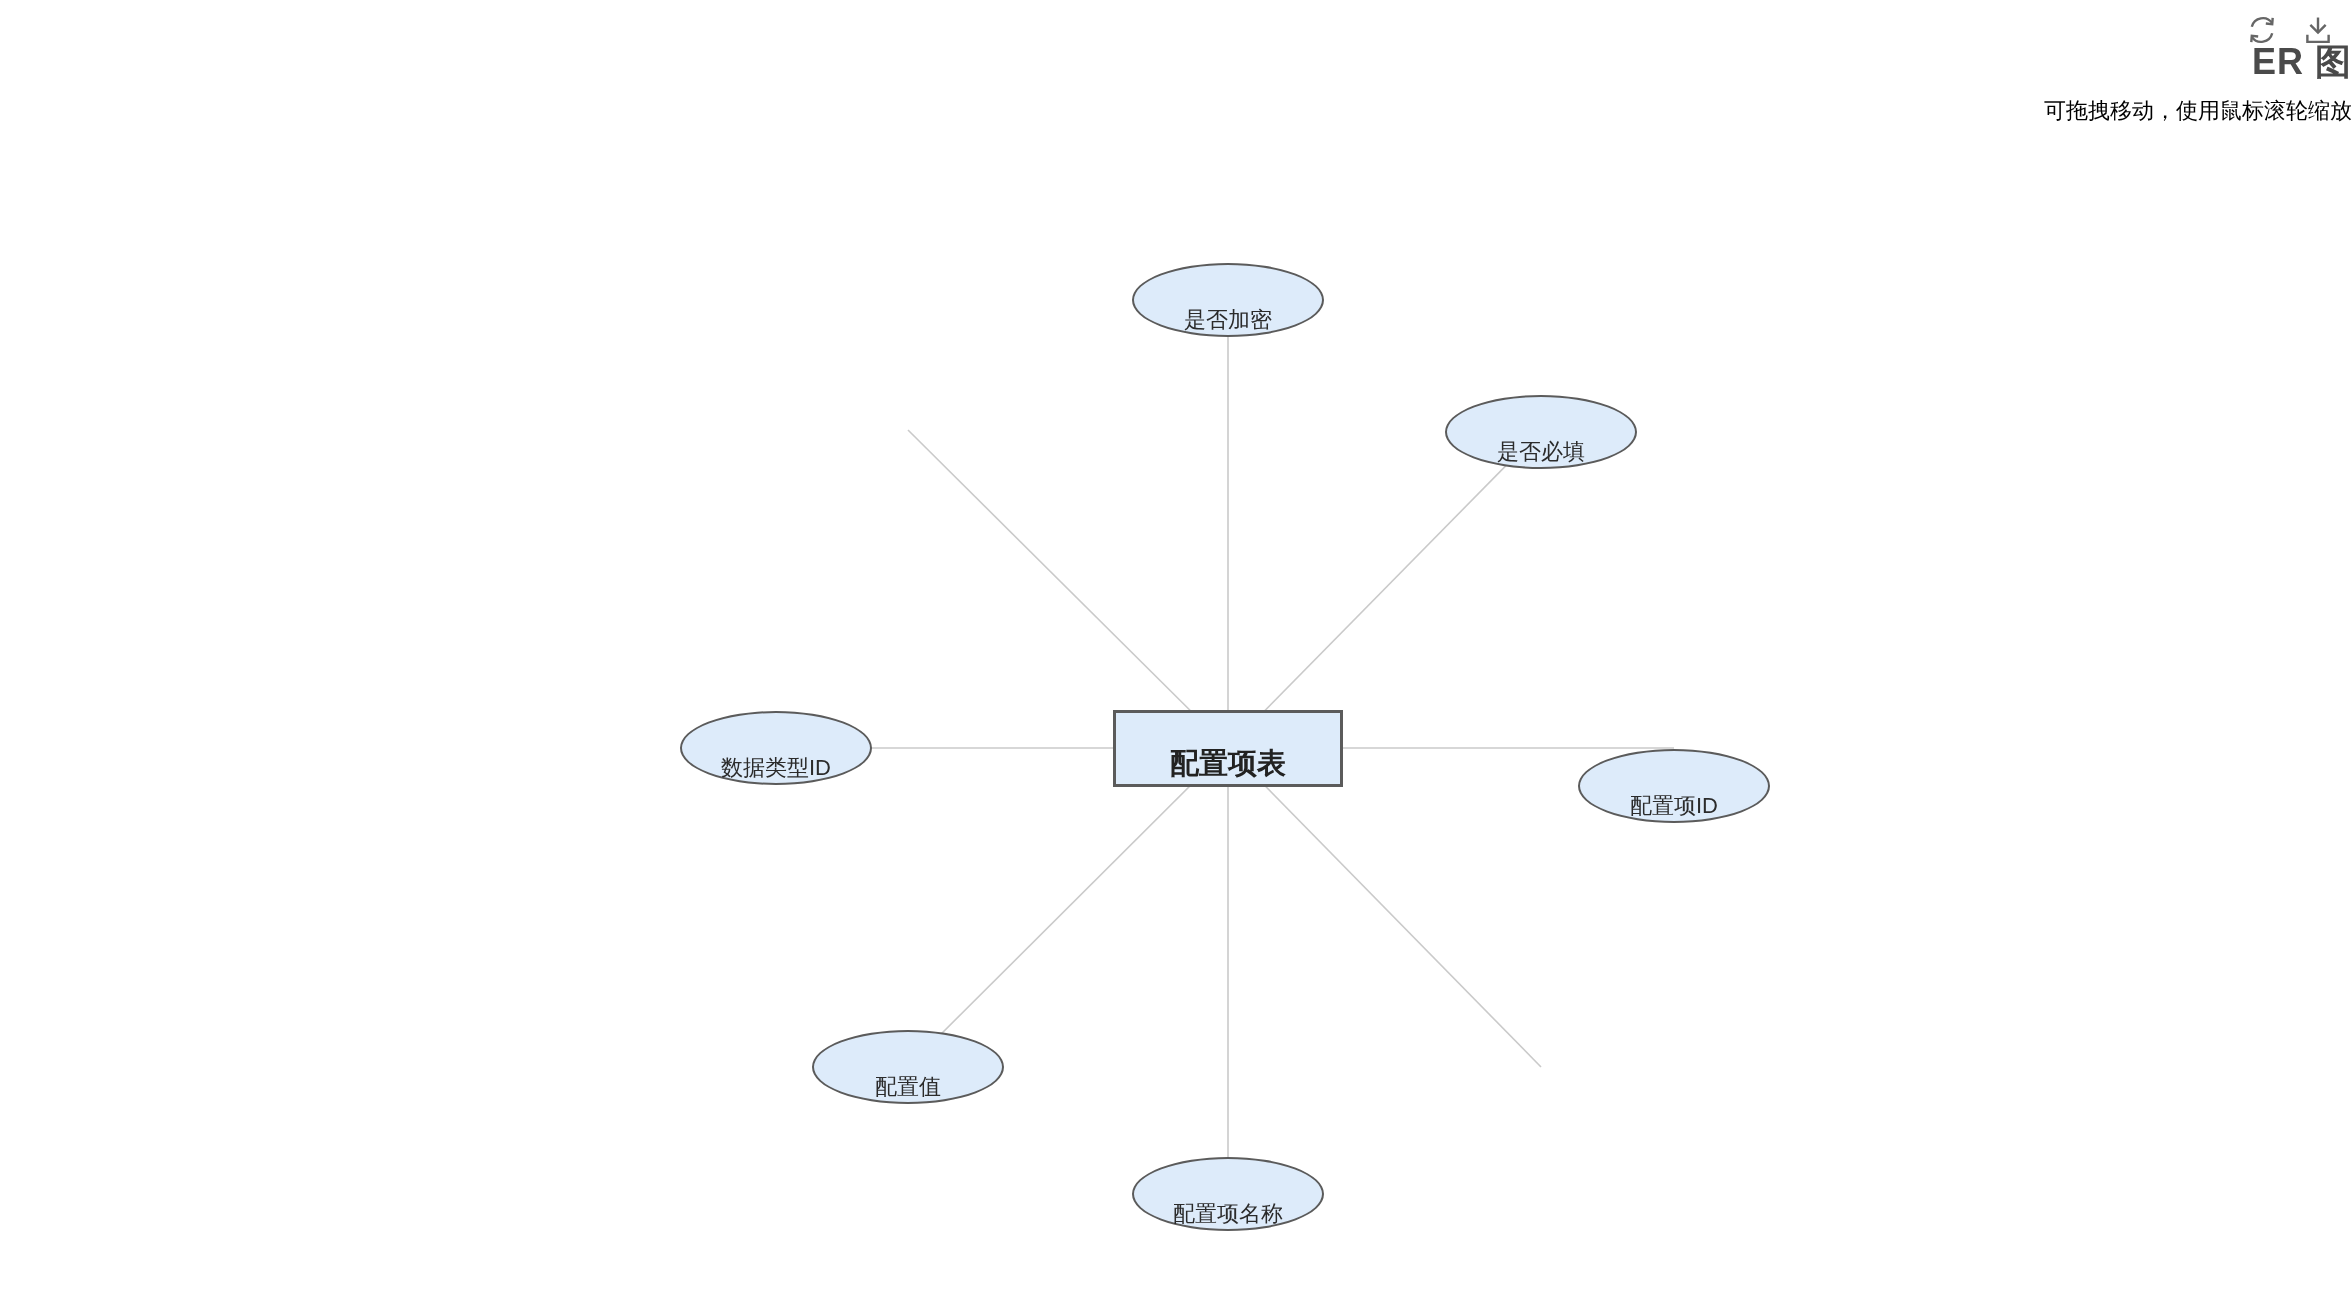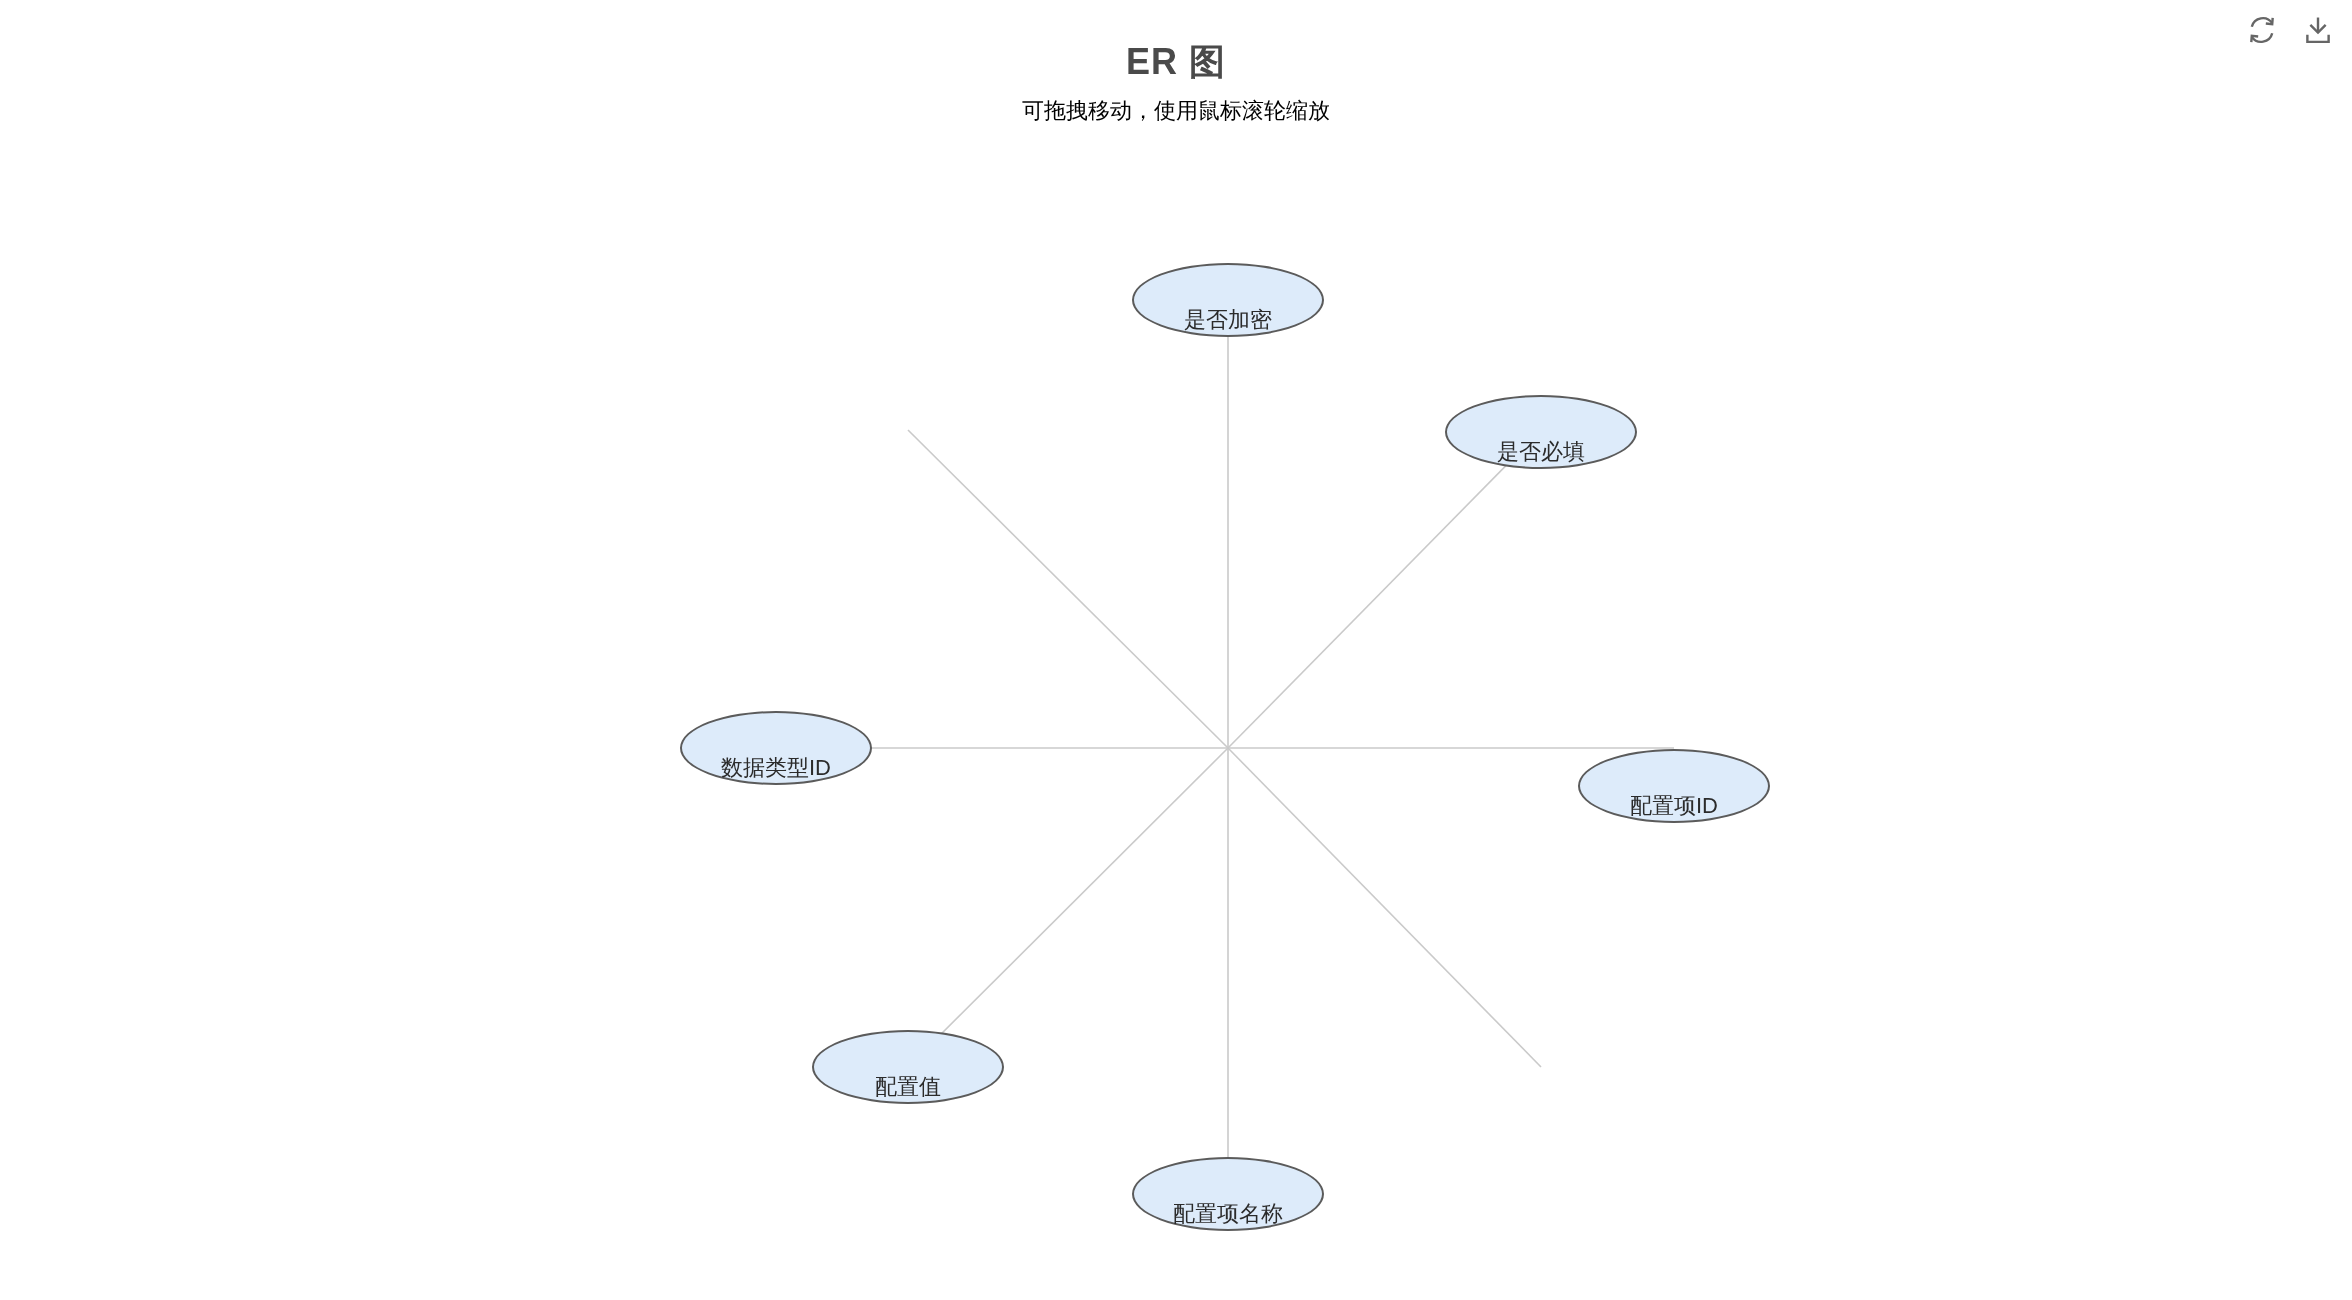--- a/index.html
+++ b/index.html
@@ -13,21 +13,21 @@
     width: 2352px;
     height: 1300px;
     background: #ffffff;
     overflow: hidden;
   }
   
   .header {
     position: absolute;
     top: 0; left: 0;
     width: 100%;
-    text-align: center;
+    text-align: right;
     pointer-events: none;
   }
   .page-title {
     margin: 0;
     padding-top: 42px;
     font-size: 36px;
     line-height: 40px;
     font-weight: bold;
     color: #4a4a4a;
     letter-spacing: 1px;
@@ -169,15 +169,18 @@
 
     <div class="node attr-node" style="left:812px; top:1030px;">
       <span>配置值</span>
     </div>
 
 
     <div class="node attr-node" style="left:1132px; top:1157px;">
       <span>配置项名称</span>
     </div>
 
+    <div class="node entity-node" style="left:1113px; top:710px;">
+      <span>配置项表</span>
+    </div>
 
   </div>
 </div>
 
 </body></html>

